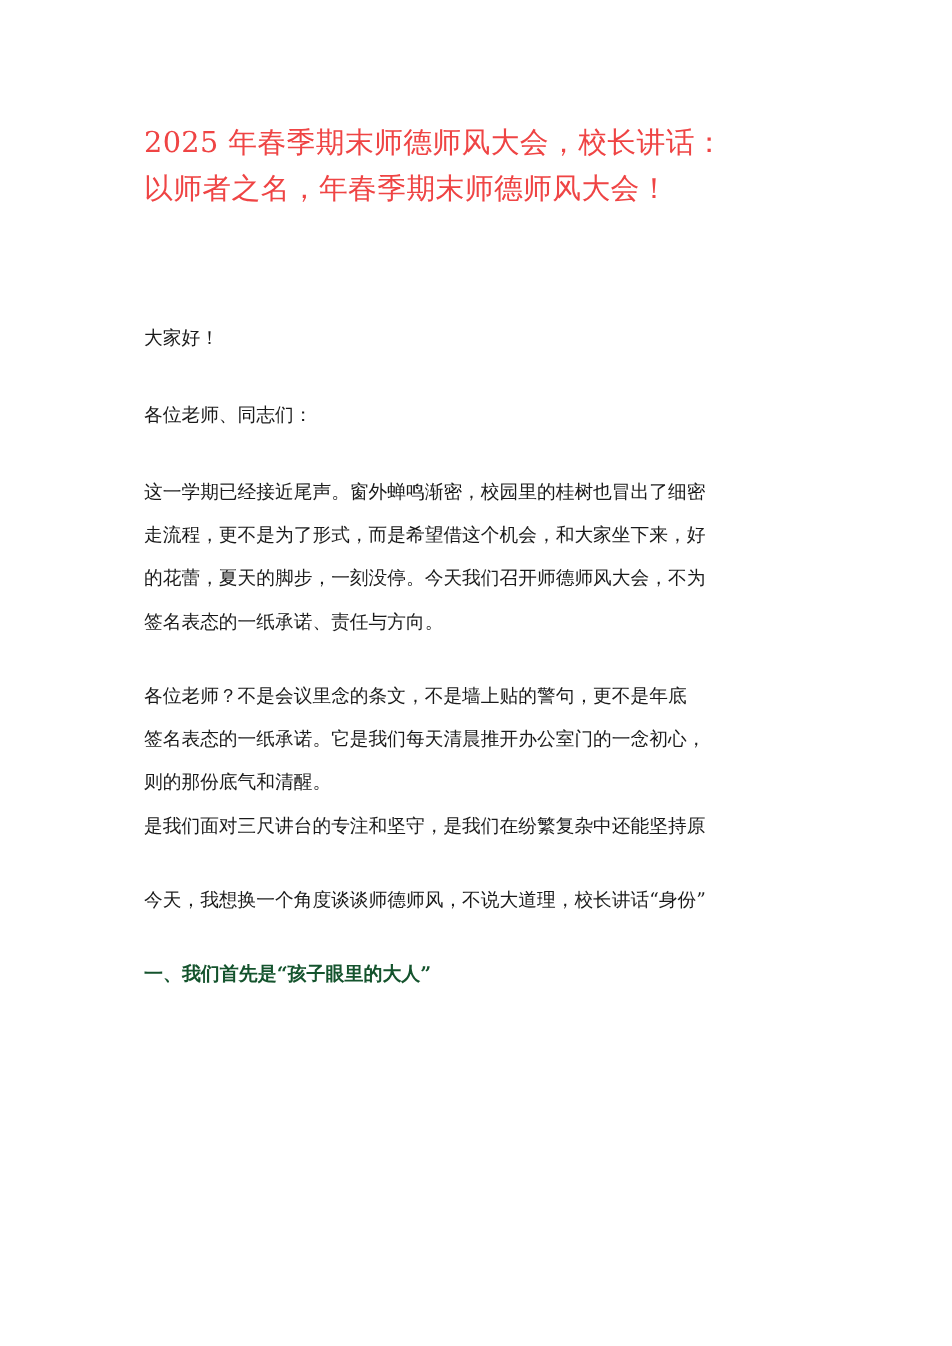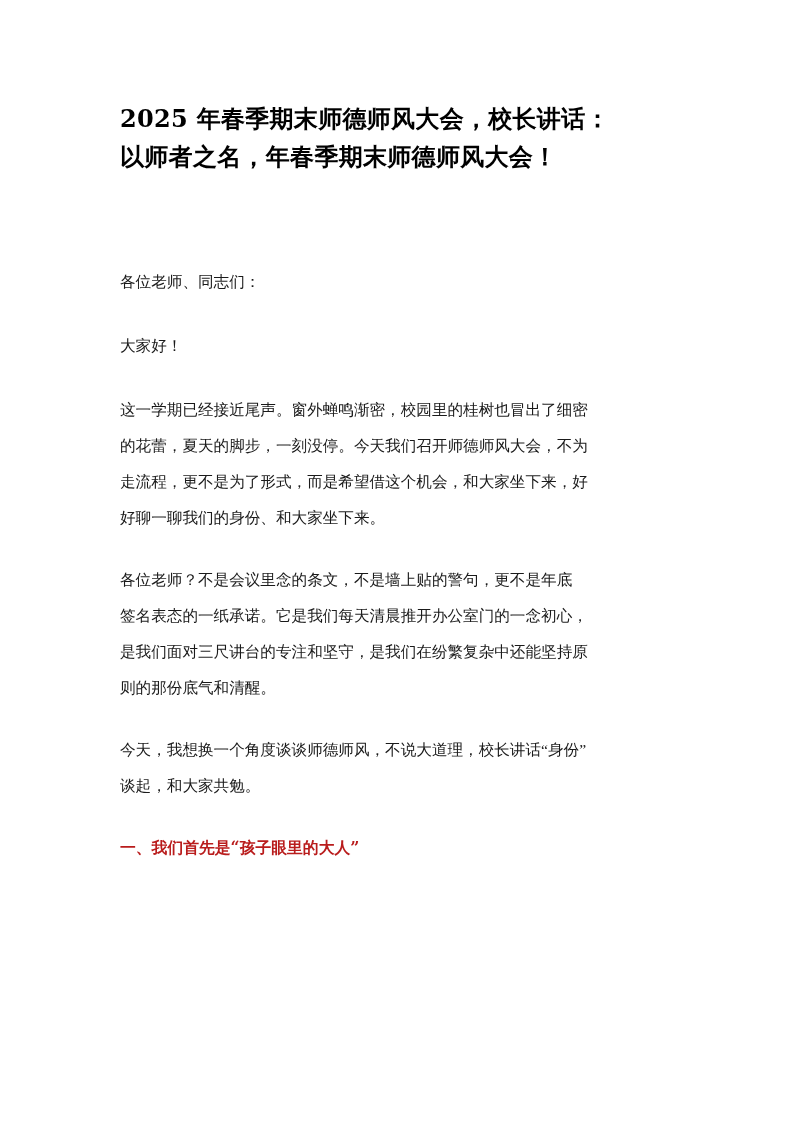--- a/index.html
+++ b/index.html
@@ -21,82 +21,81 @@
     width: 793px; height: 1122px;
     background: #ffffff;
   }
   .title {
     position: absolute;
     left: 120px;
     top: 100px;
     width: 570px;
     margin: 0;
     font-family: "DejaVu Serif", "Liberation Serif", serif;
-    font-weight: bold;
+    font-weight: normal;
     font-size: 24px;
     line-height: 38px;
-    color: #000000;
+    color: #ef4444;
     letter-spacing: 0.3px;
   }
   .title .line { display: block; white-space: nowrap; }
   .body {
     position: absolute;
     left: 120px;
     top: 264px;
     width: 556px;
   }
   .p {
     margin: 0;
     font-size: 15.6px;
     line-height: 36px;
     color: #1a1a1a;
     text-align: justify;
     word-break: break-all;
   }
-  .p .ln { display: block; white-space: nowrap; font-family: Liberation Serif, serif; }
+  .p .ln { display: block; white-space: nowrap; }
   .heading {
     margin: 0;
     font-weight: bold;
     font-size: 15.8px;
     line-height: 36px;
-    color: #b91c1c;
+    color: #14532d;
     white-space: nowrap;
   }
 </style>
 </head>
 <body>
 
 <div class="page">
 
   <h1 class="title">
     <span class="line">2025 年春季期末师德师风大会，校长讲话：</span>
     <span class="line">以师者之名，年春季期末师德师风大会！</span>
   </h1>
 
   <div class="body">
 
+    <p class="p" style="margin-bottom:28px;">大家好！</p>
+
     <p class="p" style="margin-bottom:28px;">各位老师、同志们：</p>
-
-    <p class="p" style="margin-bottom:28px;">大家好！</p>
 
     <p class="p" style="margin-bottom:26px;">
       <span class="ln">这一学期已经接近尾声。窗外蝉鸣渐密，校园里的桂树也冒出了细密</span>
+      <span class="ln">走流程，更不是为了形式，而是希望借这个机会，和大家坐下来，好</span>
       <span class="ln">的花蕾，夏天的脚步，一刻没停。今天我们召开师德师风大会，不为</span>
-      <span class="ln">走流程，更不是为了形式，而是希望借这个机会，和大家坐下来，好</span>
-      <span class="ln">好聊一聊我们的身份、和大家坐下来。</span>
+      <span class="ln">签名表态的一纸承诺、责任与方向。</span>
     </p>
 
     <p class="p" style="margin-bottom:26px;">
       <span class="ln">各位老师？不是会议里念的条文，不是墙上贴的警句，更不是年底</span>
       <span class="ln">签名表态的一纸承诺。它是我们每天清晨推开办公室门的一念初心，</span>
+      <span class="ln">则的那份底气和清醒。</span>
       <span class="ln">是我们面对三尺讲台的专注和坚守，是我们在纷繁复杂中还能坚持原</span>
-      <span class="ln">则的那份底气和清醒。</span>
     </p>
 
     <p class="p" style="margin-bottom:26px;">
       <span class="ln">今天，我想换一个角度谈谈师德师风，不说大道理，校长讲话“身份”</span>
-      <span class="ln">谈起，和大家共勉。</span>
     </p>
 
     <h2 class="heading">一、我们首先是“孩子眼里的大人”</h2>
 
   </div>
 </div>
 
 </body></html>

